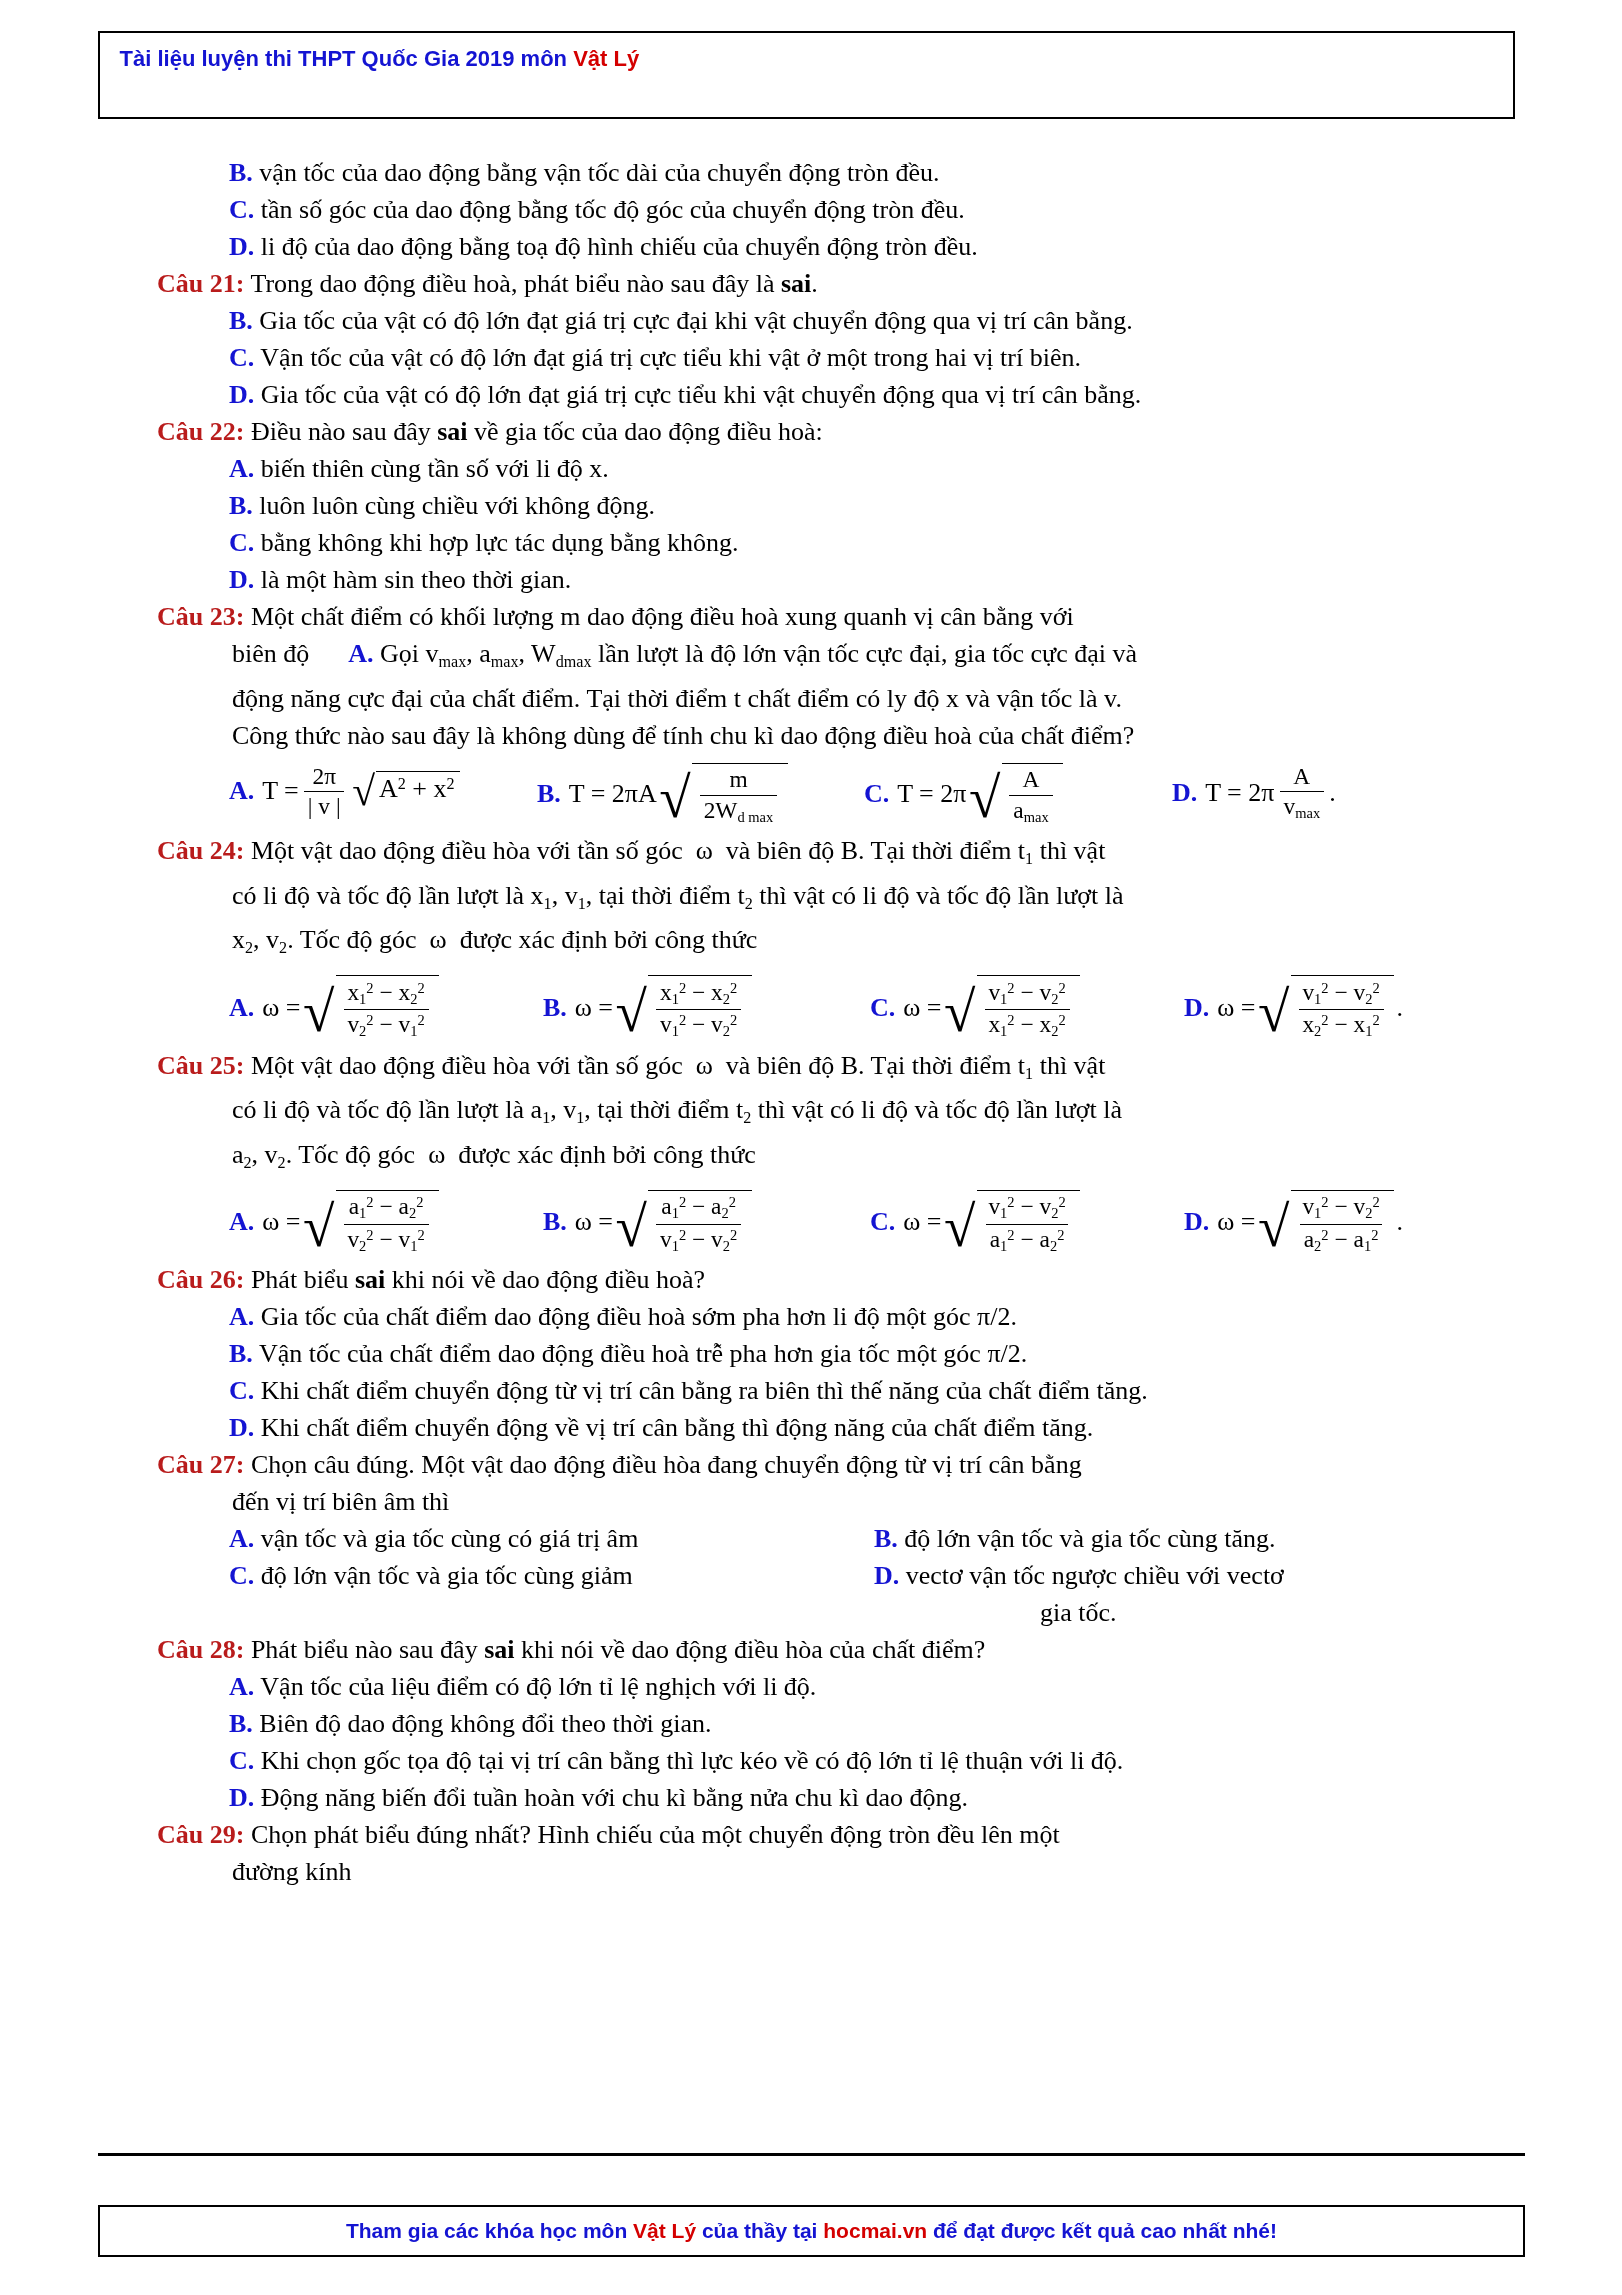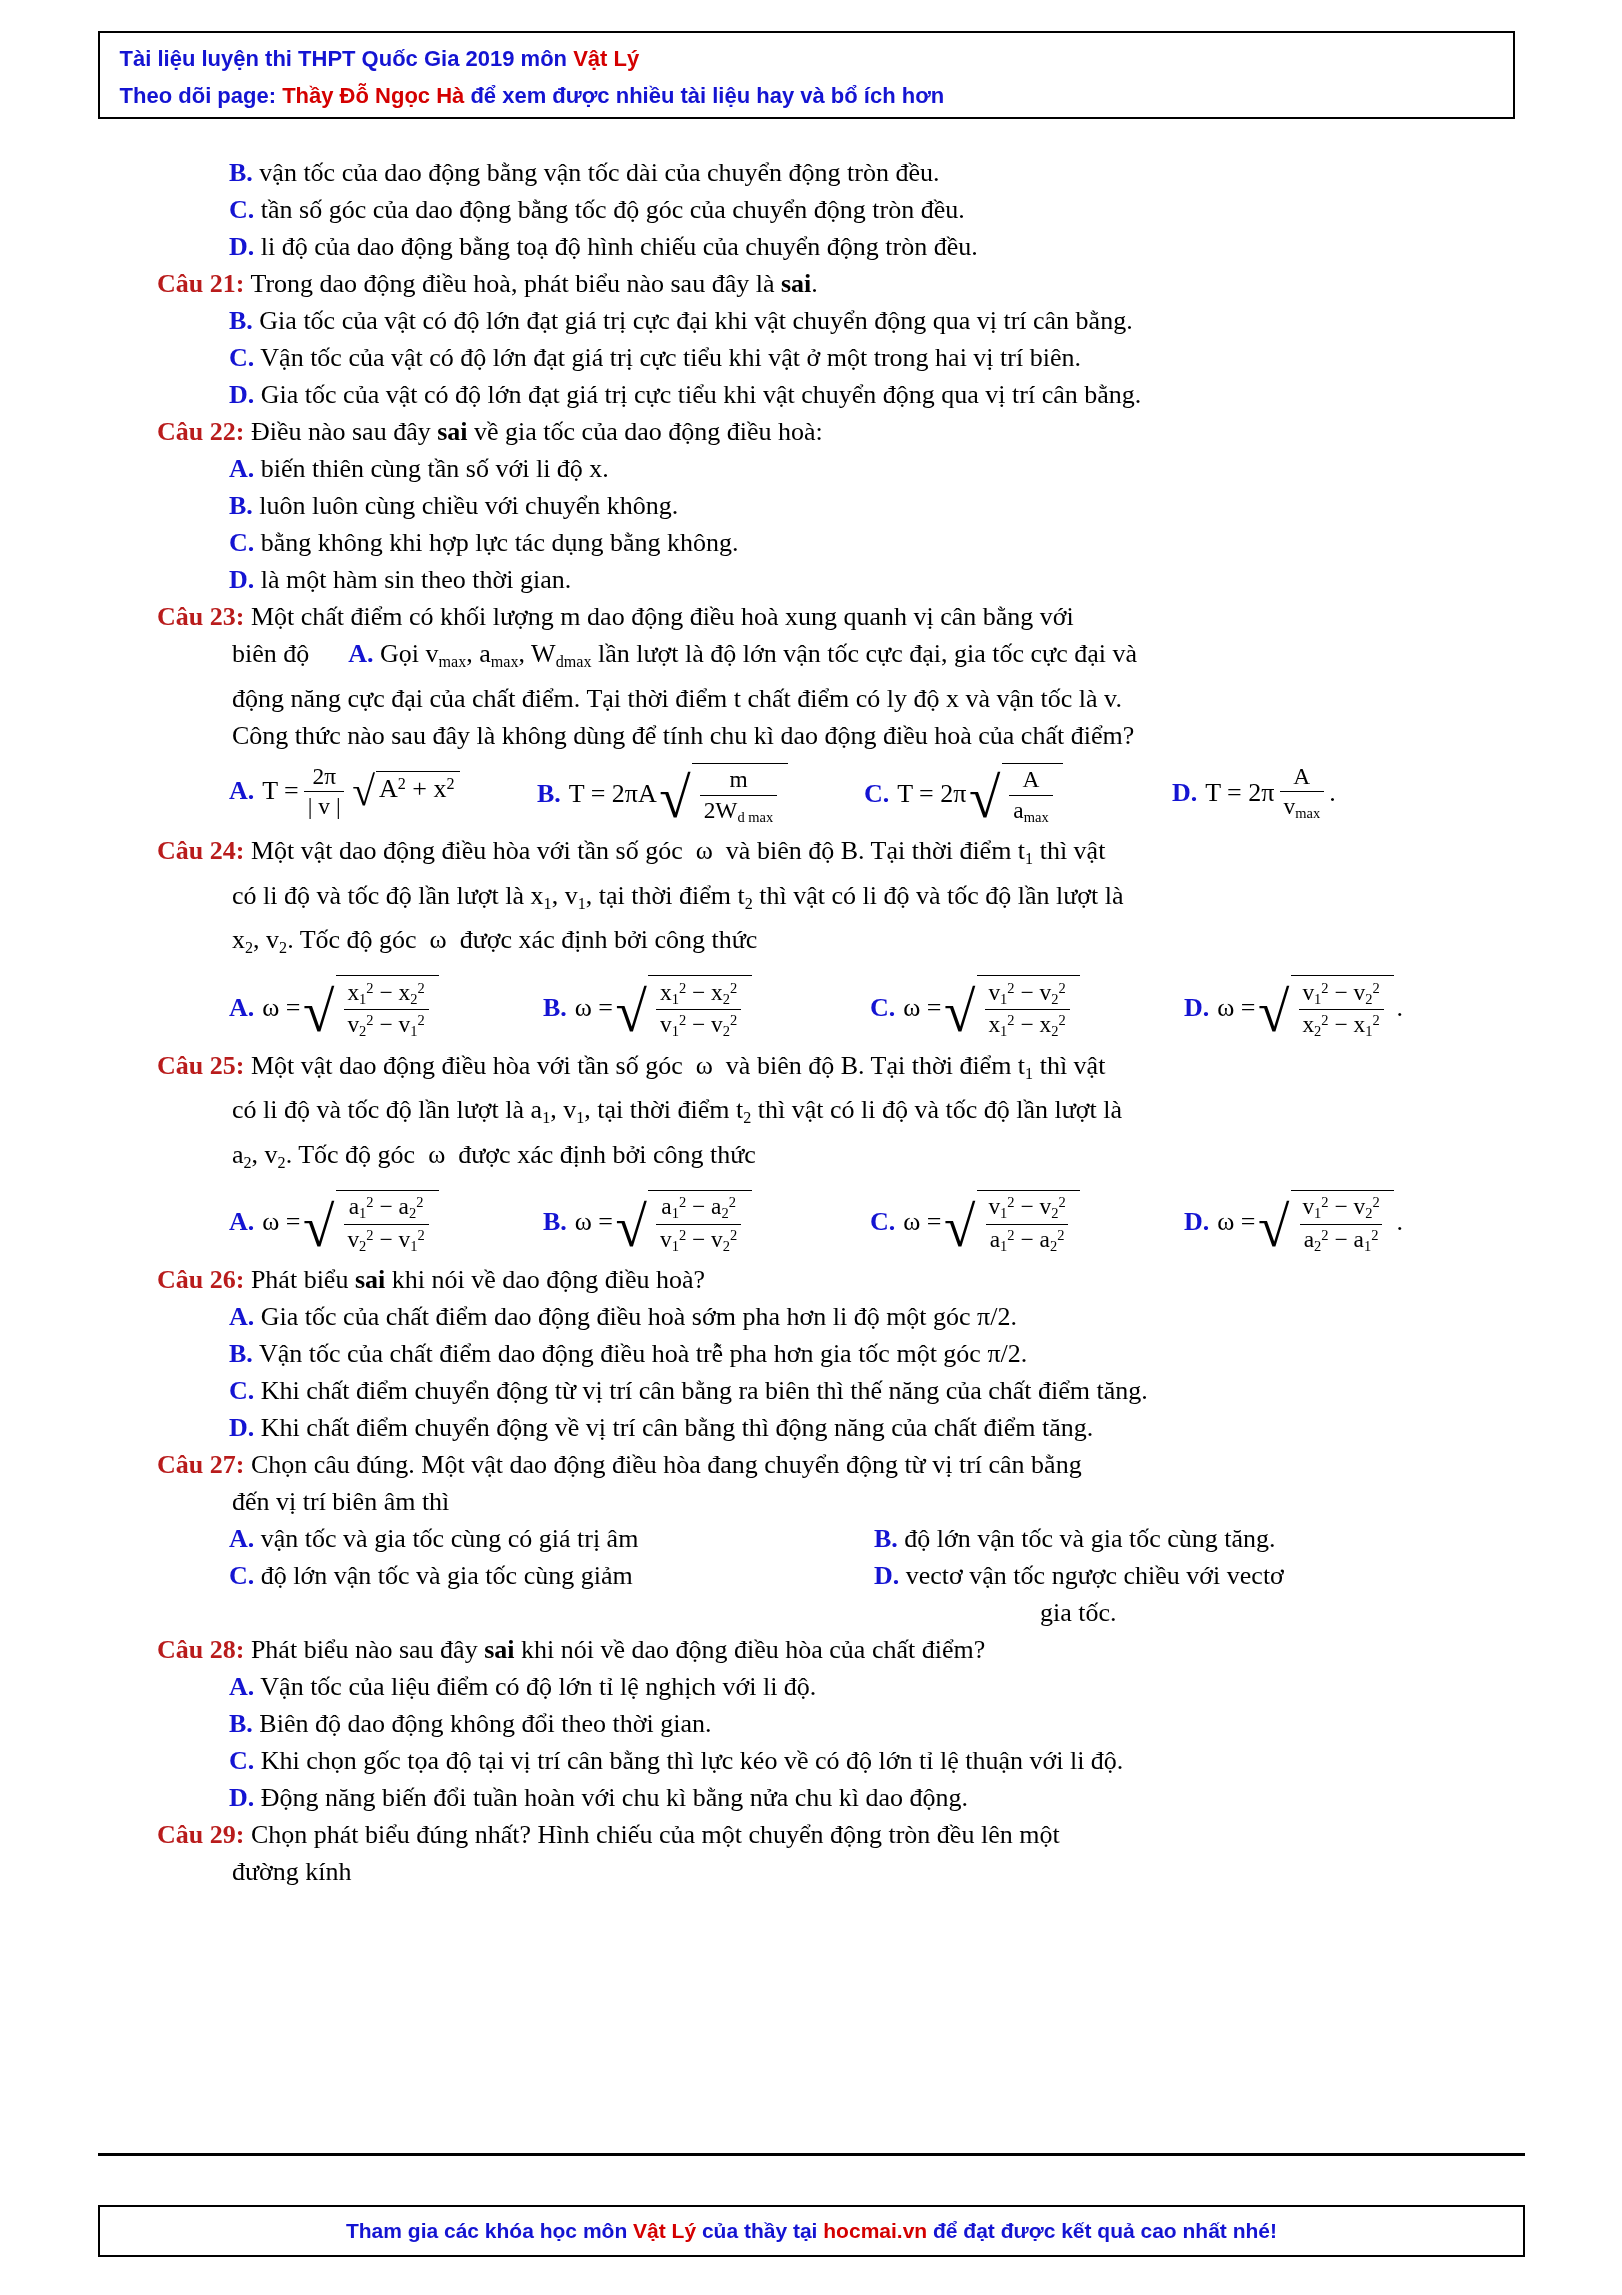--- a/index.html
+++ b/index.html
@@ -173,23 +173,20 @@
 </style>
 </head>
 <body>
 
 <div class="page">
 
   <div class="header-box">
     <div class="header-line hl-blue">
       <span>Tài liệu luyện thi THPT Quốc Gia 2019 môn </span><span class="hl-red">Vật Lý</span>
     </div>
-    <div class="header-line hl-blue">
-      <span>Theo dõi page: </span><span class="hl-red">Thầy Đỗ Ngọc Hà </span><span>để xem được nhiều tài liệu hay và bổ ích hơn</span>
-    </div>
   </div>
 
   <div class="content">
 
     <div class="qline opt">
       <span class="lbl">B.</span>
       <span>vận tốc của dao động bằng vận tốc dài của chuyển động tròn đều.</span>
     </div>
     <div class="qline opt">
       <span class="lbl">C.</span>
@@ -220,21 +217,21 @@
     <div class="qline q-head">
       <span class="qnum">Câu 22:</span>
       <span>Điều nào sau đây </span><b class="bold">sai</b><span> về gia tốc của dao động điều hoà:</span>
     </div>
     <div class="qline opt">
       <span class="lbl">A.</span>
       <span>biến thiên cùng tần số với li độ x.</span>
     </div>
     <div class="qline opt">
       <span class="lbl">B.</span>
-      <span>luôn luôn cùng chiều với chuyển không.</span>
+      <span>luôn luôn cùng chiều với không động.</span>
     </div>
     <div class="qline opt">
       <span class="lbl">C.</span>
       <span>bằng không khi hợp lực tác dụng bằng không.</span>
     </div>
     <div class="qline opt">
       <span class="lbl">D.</span>
       <span>là một hàm sin theo thời gian.</span>
     </div>
 

